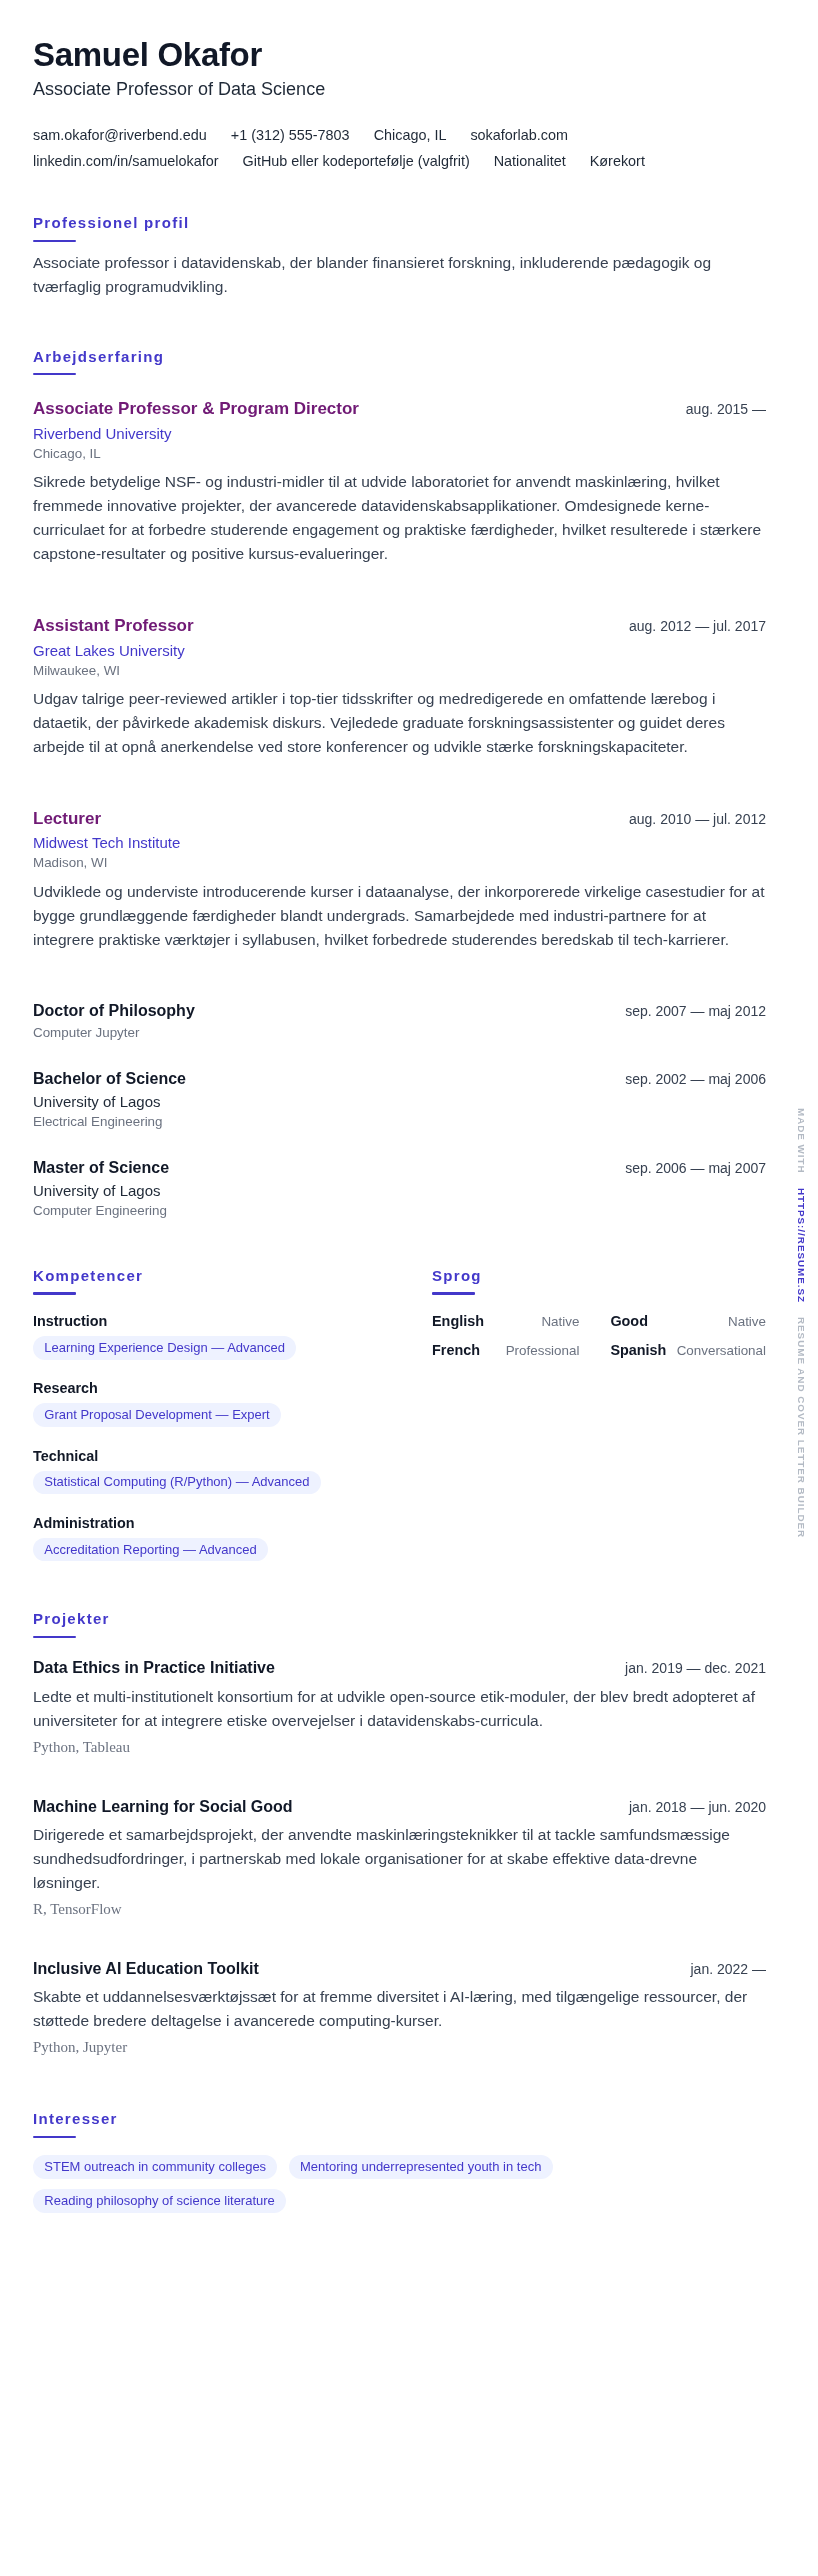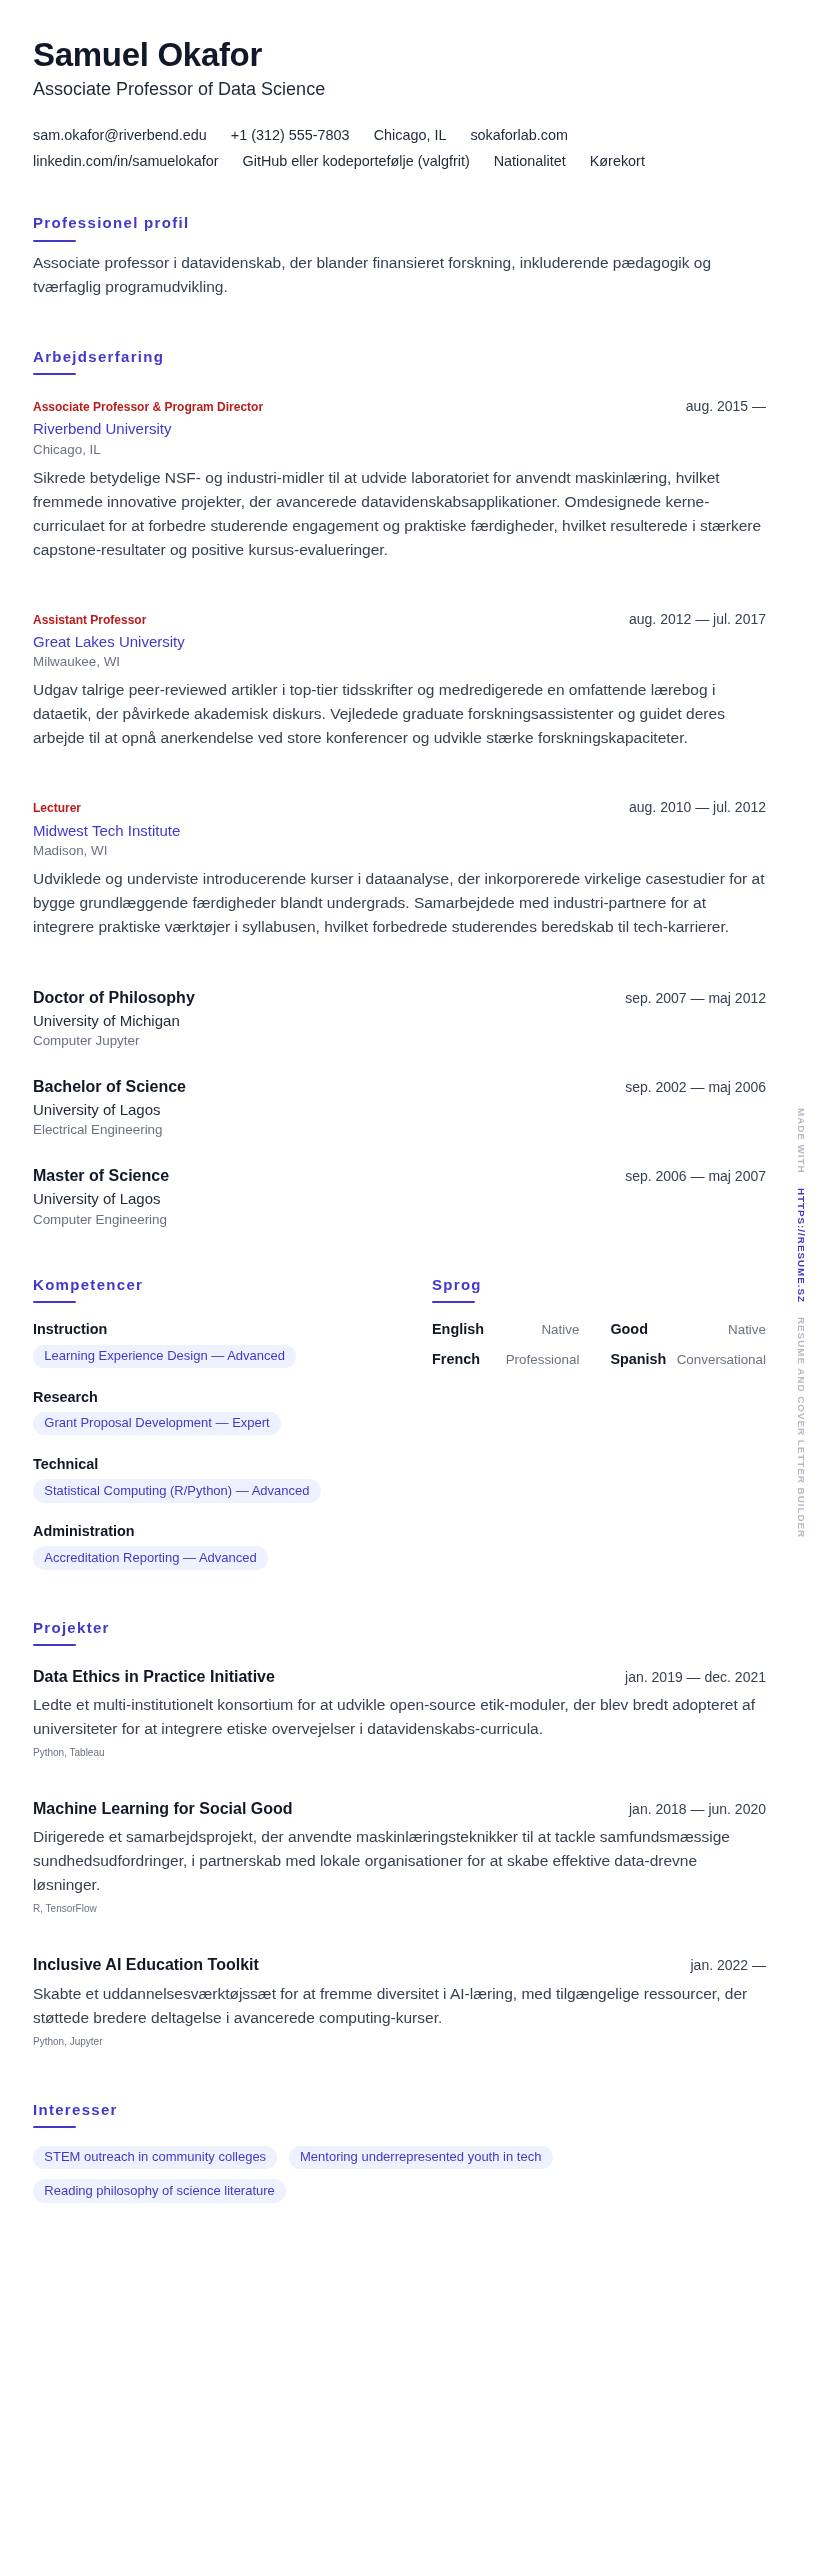--- a/index.html
+++ b/index.html
@@ -34,21 +34,21 @@
   }
   .sec-h::after {
     content:""; display:block; width:43px; height:2.1px; border-radius:1px;
     background:var(--accent,#4338ca); margin-top:7.2px;
   }
   .sec-body { margin-top:23px; }
   .profile-text { margin-top:14.4px; }
 
   
   .entry-head { display:flex; justify-content:space-between; align-items:baseline; gap:20.6px; }
-  .entry-title { font-size:12px; font-weight:700; color:#b91c1c; line-height:1.25; }
+  .entry-title { font-size:17px; font-weight:700; color:#701a75; line-height:1.25; }
   .proj-title, .edu-degree, .cert-title { font-size:16px; font-weight:700; color:#111827; line-height:1.25; }
   .entry-date { font-size:14px; color:#374151; white-space:nowrap; }
   .company-link { display:inline-block; font-size:15px; color:var(--accent,#4338ca); margin-top:5.2px; cursor:pointer; text-decoration:none; }
   .entry-loc { font-size:13.4px; color:var(--muted,#6b7280); margin-top:4.1px; }
   .body-text { font-size:15.5px; line-height:24px; color:#374151; margin-top:9.3px; }
   .xp-entry + .xp-entry { margin-top:49px; }
 
   .edu-school { font-size:15px; color:#1f2937; margin-top:4.1px; }
   .edu-field { font-size:13.4px; color:var(--muted,#6b7280); margin-top:4.1px; }
   .edu-entry + .edu-entry { margin-top:29px; }
@@ -66,21 +66,21 @@
   }
   .skill-group .pill { margin-top:7.2px; }
   .lang-grid { display:grid; grid-template-columns:1fr 1fr; column-gap:31px; row-gap:13.4px; }
   .lang-item { display:flex; justify-content:space-between; align-items:baseline; gap:10.3px; }
   .lang-name { font-size:14.4px; font-weight:600; color:#111827; }
   .lang-level { font-size:13.4px; color:var(--muted,#6b7280); }
 
   
   .proj-entry + .proj-entry { margin-top:41px; }
   .proj-desc { margin-top:6.2px; }
-  .tech { font-size:10px; color:var(--muted,#6b7280); margin-top:6.2px; }
+  .tech { font-size:15px; color:var(--muted,#6b7280); margin-top:6.2px;font-family:Liberation Serif, serif; }
   .section.projects { margin-top:49px; }
 
   
   .pill-row { display:flex; flex-wrap:wrap; gap:10.3px 11.3px; margin-top:17.5px; max-width:567px; }
   .section.interests { margin-top:54px; }
 
   
   .section.certs { margin-top:54px; }
   .cert-issuer { font-size:14.4px; color:#374151; margin-top:4.1px; }
 
@@ -154,21 +154,20 @@
     </div>
   </section>
 
   <section class="section">
     <div class="sec-body edu">
       <article class="edu-entry">
         <div class="entry-head">
           <h3 class="edu-degree">Doctor of Philosophy</h3>
           <span class="entry-date">sep. 2007 — maj 2012</span>
         </div>
-        <div class="edu-school">University of Michigan</div>
         <div class="edu-field">Computer Jupyter</div>
       </article>
       <article class="edu-entry">
         <div class="entry-head">
           <h3 class="edu-degree">Bachelor of Science</h3>
           <span class="entry-date">sep. 2002 — maj 2006</span>
         </div>
         <div class="edu-school">University of Lagos</div>
         <div class="edu-field">Electrical Engineering</div>
       </article>

